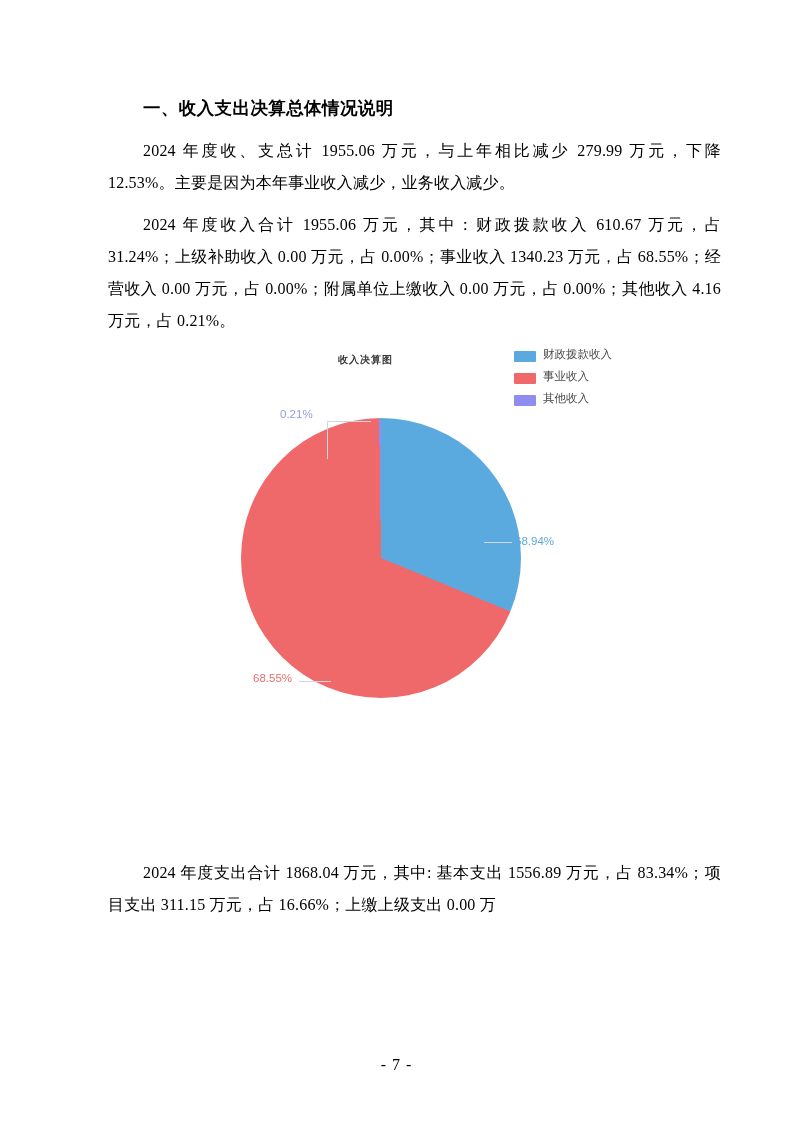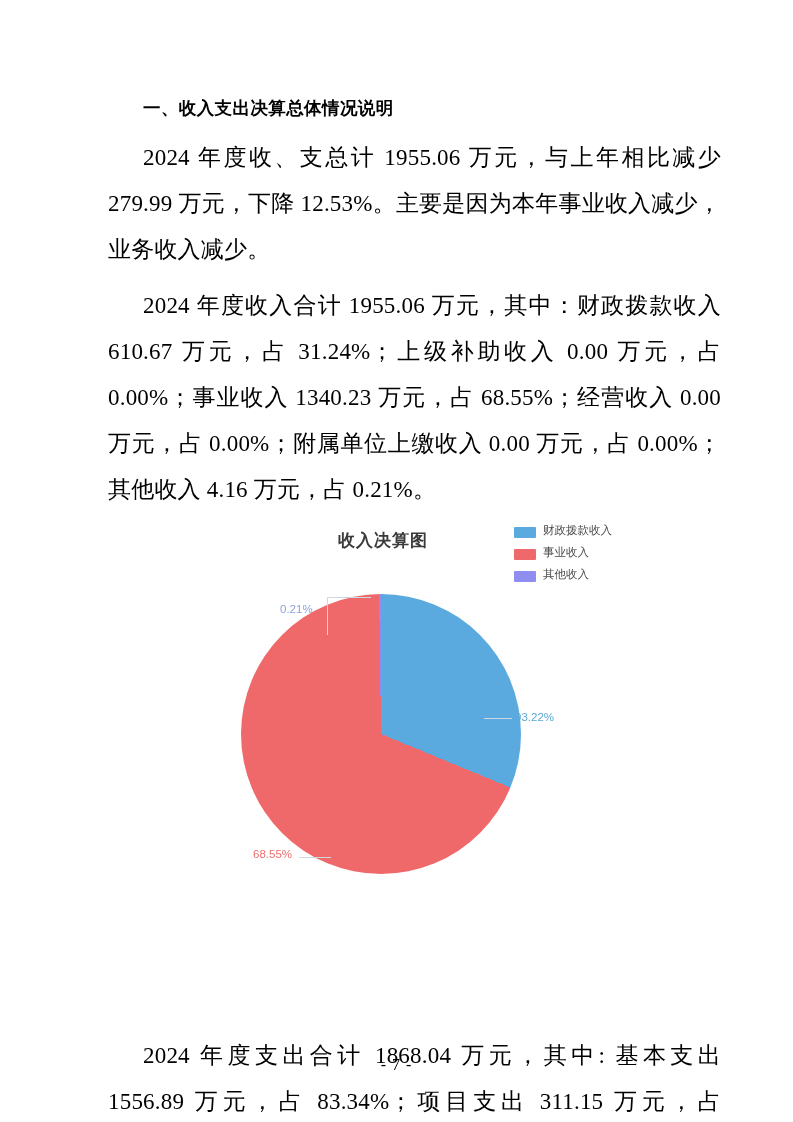--- a/index.html
+++ b/index.html
@@ -26,41 +26,41 @@
   .section-heading {
     font-family: "Liberation Sans", "DejaVu Sans", sans-serif;
     font-weight: bold;
     font-size: 17.5px;
     letter-spacing: 0.4px;
     margin: 0 0 14px 0;
     text-indent: 35px;
     line-height: 1.5;
   }
   .para {
-    font-size: 23px;
+    font-size: 16px;
     line-height: 2.0;
     margin: 0 0 10px 0;
     text-indent: 35px;
     text-align: justify;
     letter-spacing: 0.2px;
   }
   .para.second {
     margin-bottom: 6px;
   }
   .chart-block {
     margin-top: 8px;
     position: relative;
     height: 440px;
   }
   .chart-title {
     position: absolute;
     left: 230px;
     top: 8px;
     font-family: "Liberation Sans", "DejaVu Sans", sans-serif;
-    font-size: 17px;
+    font-size: 10px;
     font-weight: bold;
     color: #3a3a3a;
     letter-spacing: 1px;
   }
   .legend {
     position: absolute;
     left: 406px;
     top: 2px;
     font-family: "Liberation Sans", "DejaVu Sans", sans-serif;
     font-size: 11.5px;
@@ -91,21 +91,21 @@
     border-radius: 50%;
   }
   .lbl {
     position: absolute;
     font-family: "Liberation Sans", "DejaVu Sans", sans-serif;
     font-size: 11.5px;
     white-space: nowrap;
   }
   .lbl-a { left: 274px; top: 117px; color: #5ca9d6; }
   .lbl-b { left: 12px; top: 254px; color: #ec6f6f; text-align: right; }
-  .lbl-c { left: 39px; top: -10px; color: #8f9fe0; margin-top: 19px; }
+  .lbl-c { left: 39px; top: -10px; color: #8f9fe0; }
   .leader {
     position: absolute;
     background: #cfd7e3;
   }
   .leader-a1 { left: 243px; top: 124px; width: 28px; height: 1px; }
   .leader-b1 { left: 58px; top: 263px; width: 32px; height: 1px; }
   .leader-c1 { left: 86px; top: 3px; width: 1px; height: 38px; }
   .leader-c2 { left: 86px; top: 3px; width: 44px; height: 1px; transform: rotate(0deg); }
   .gap-block { height: 72px; }
   .footer {
@@ -147,21 +147,21 @@
     </div>
 
     <div class="pie-wrap">
       <div class="pie" style="background: conic-gradient(#5aaae0 0deg 112.46deg, #f0696a 112.46deg 359.24deg, #8f8ef0 359.24deg 360deg);"></div>
 
       <span class="leader leader-a1"></span>
       <span class="leader leader-b1"></span>
       <span class="leader leader-c1"></span>
       <span class="leader leader-c2"></span>
 
-      <span class="lbl lbl-a">93.22%</span>
+      <span class="lbl lbl-a">68.94%</span>
       <span class="lbl lbl-b">68.55%</span>
       <span class="lbl lbl-c">0.21%</span>
     </div>
   </div>
 
   <div class="gap-block"></div>
 
   <p class="para">2024 年度支出合计 1868.04 万元，其中: 基本支出 1556.89 万元，占 83.34%；项目支出 311.15 万元，占 16.66%；上缴上级支出 0.00 万</p>
 
 </div>

